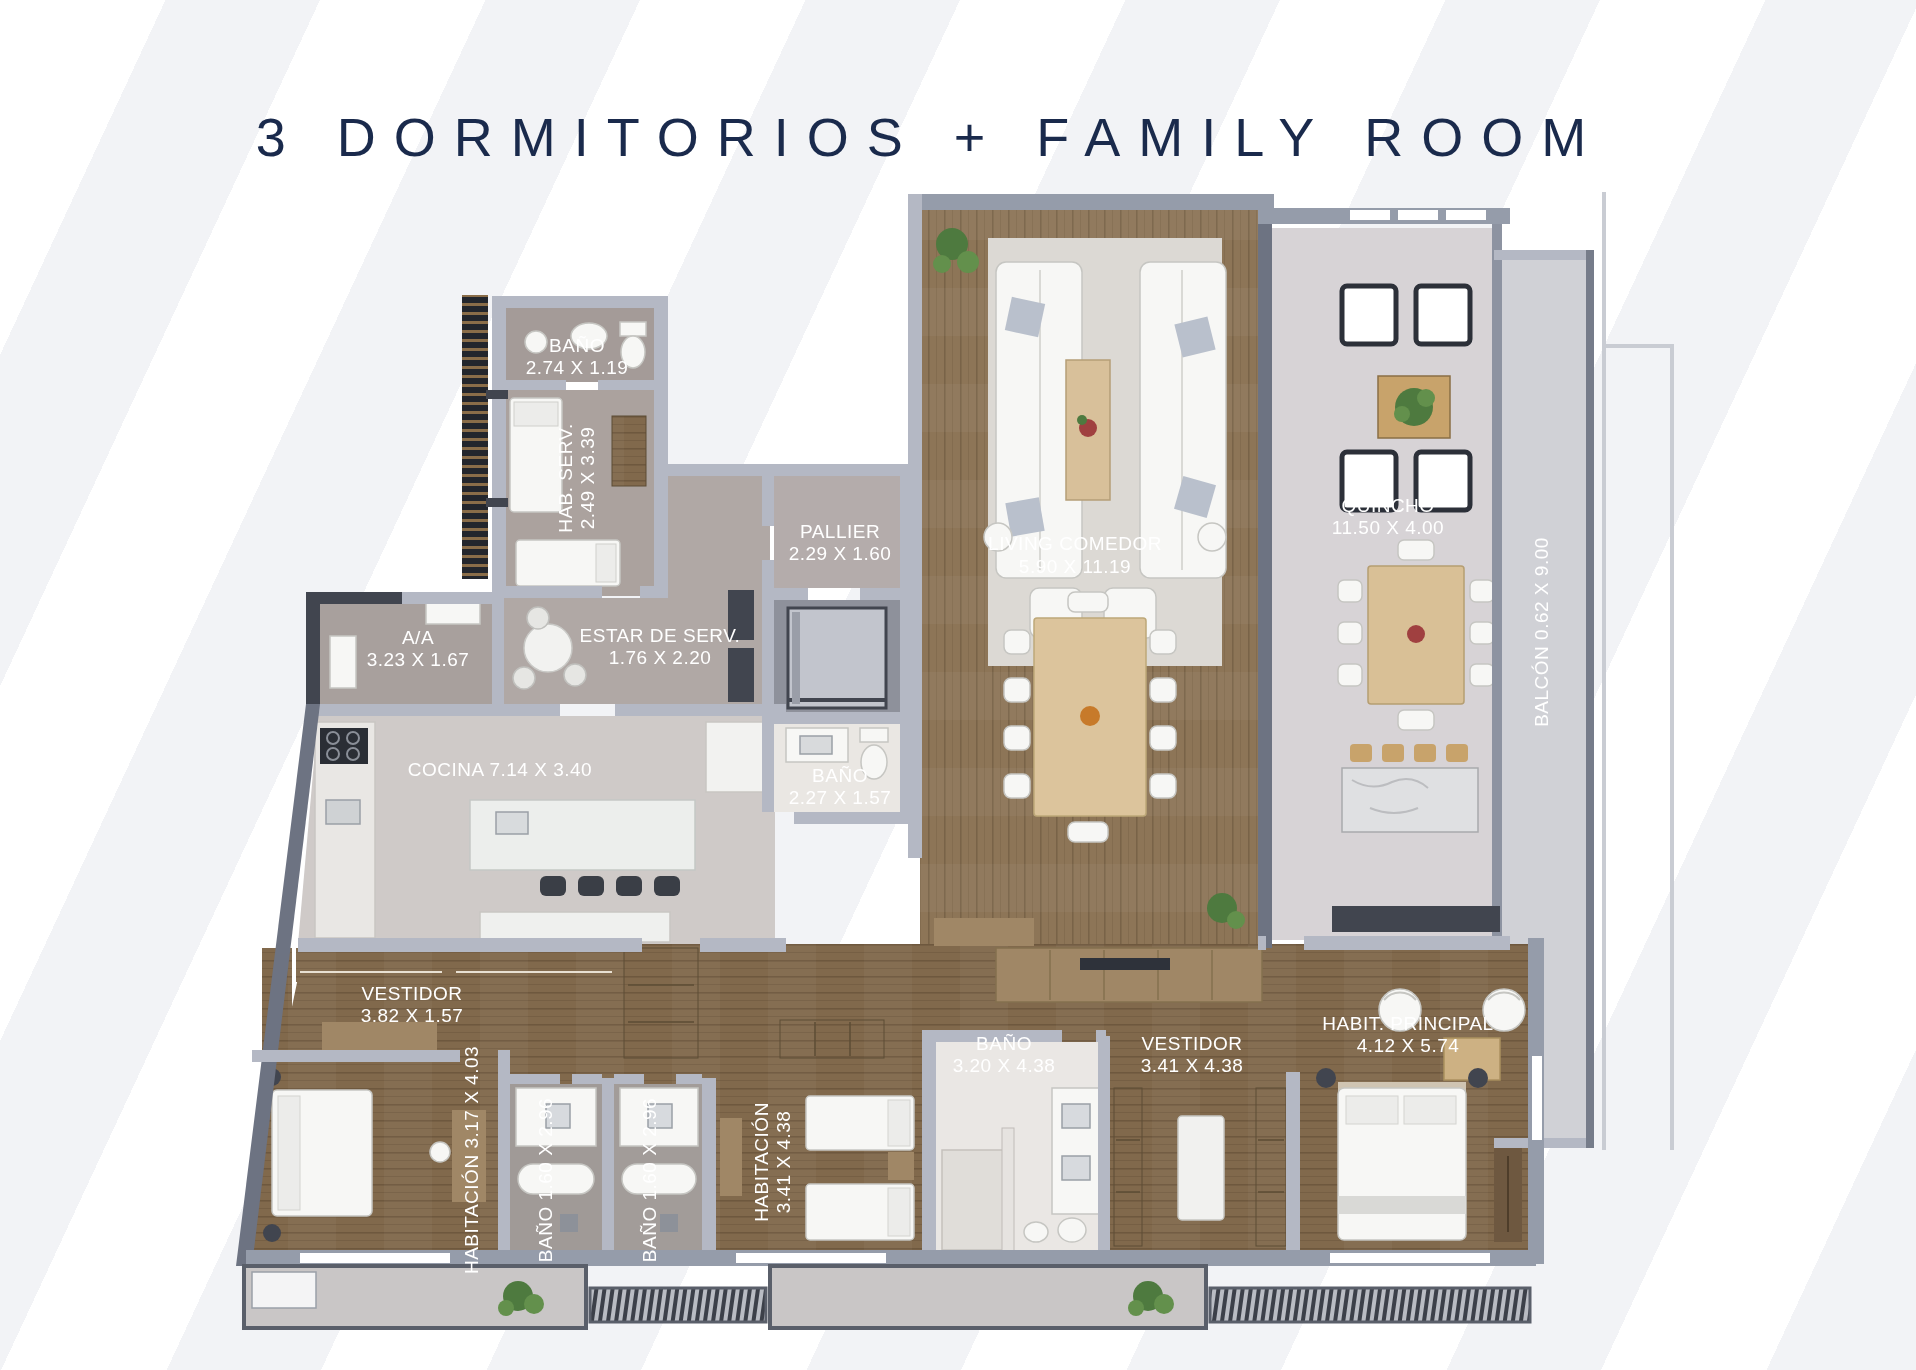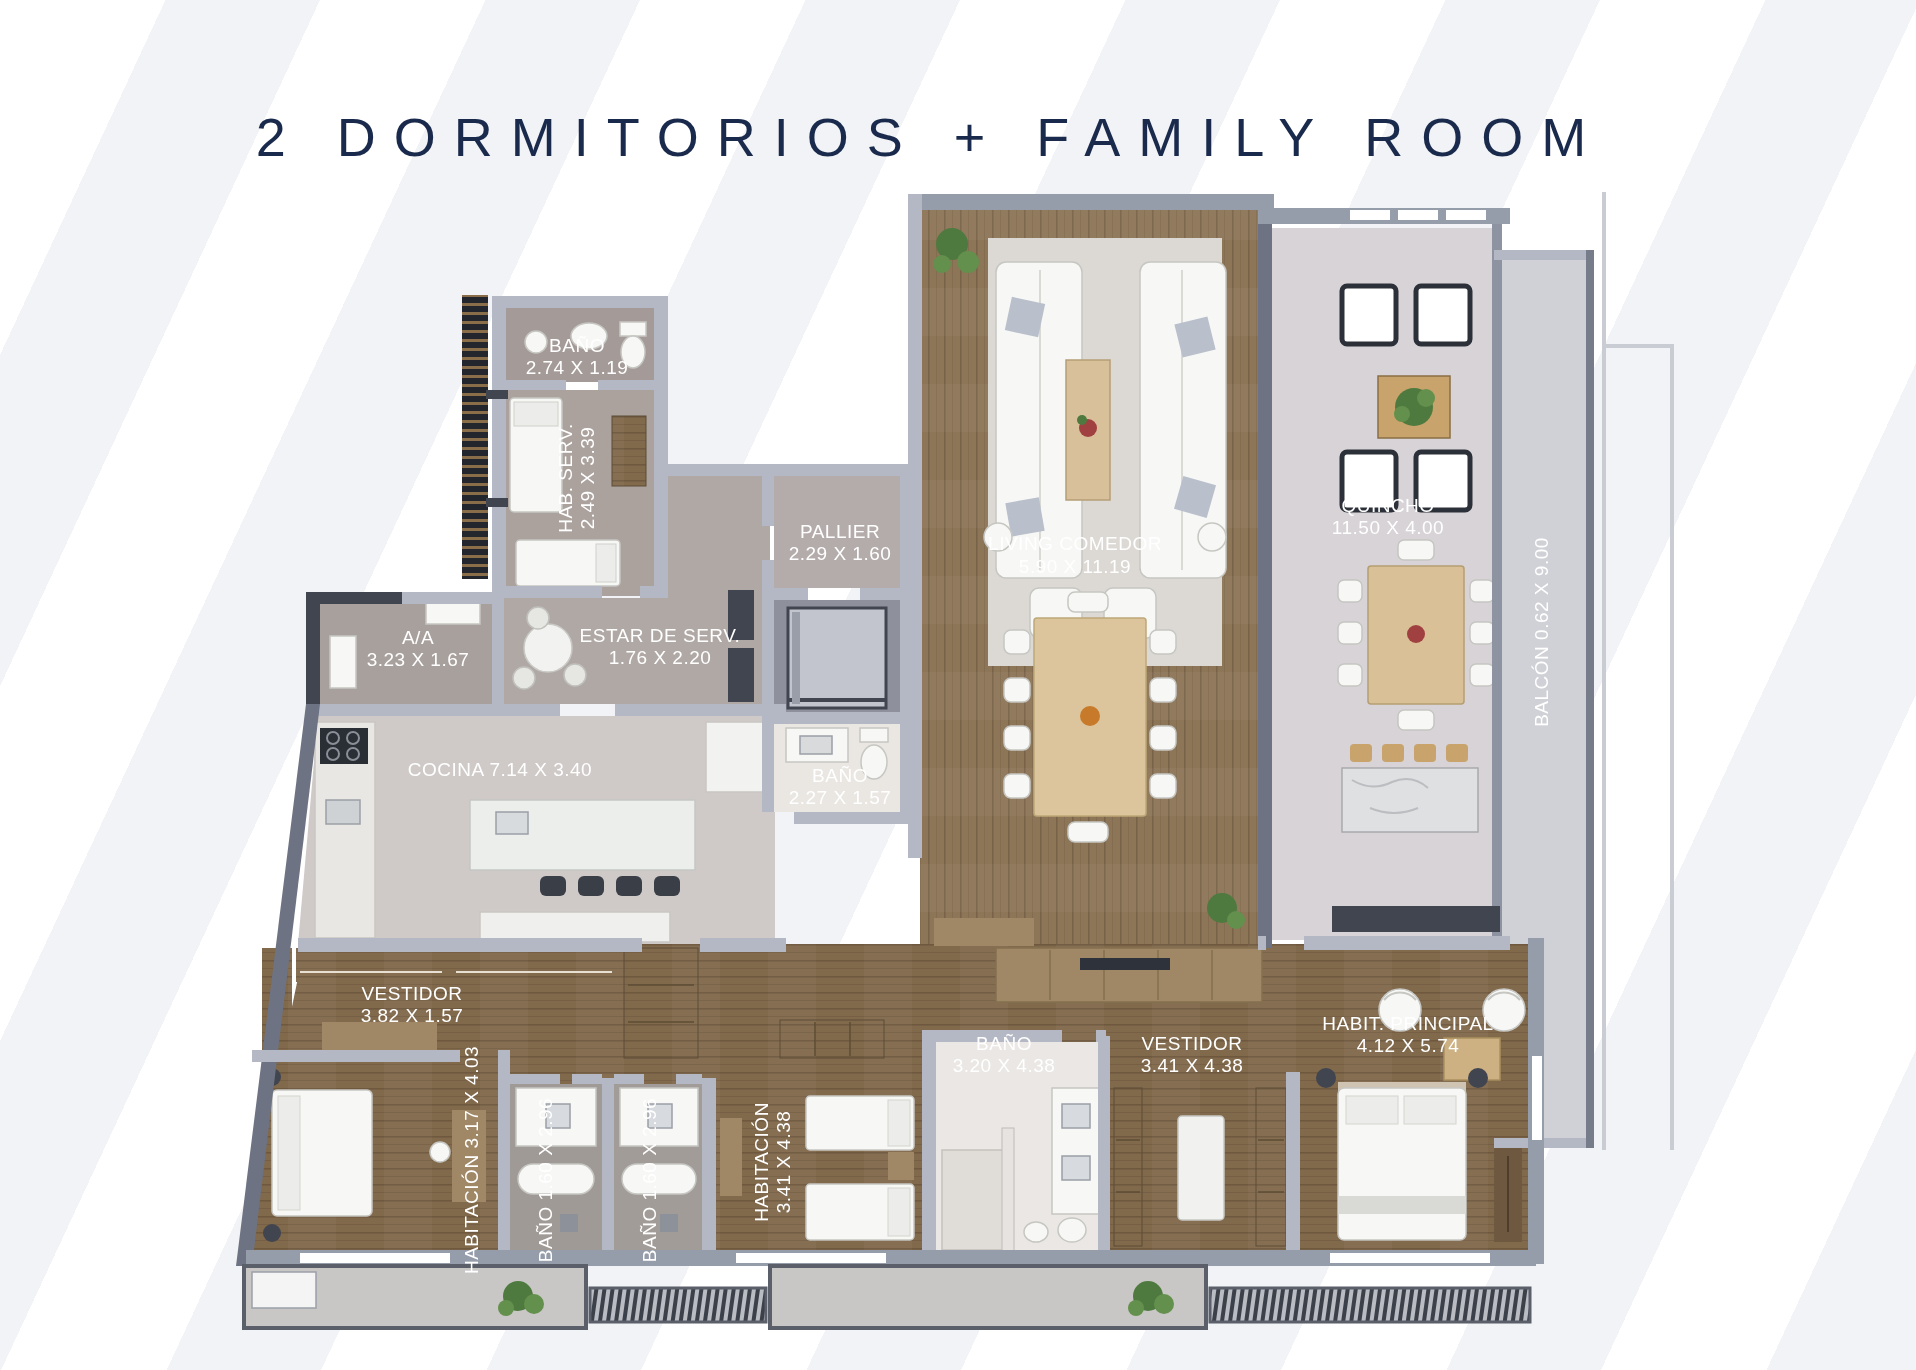--- a/index.html
+++ b/index.html
@@ -29,21 +29,21 @@
   .accent-dark{fill:#41454f;}
   .furn{fill:#f7f7f5;stroke:#c6c6c2;stroke-width:1.5;}
   .wood-item{fill:#a08766;}
   .plant{fill:#4e7a3f;}
   .plant2{fill:#63904c;}
 </style>
 </head>
 <body>
 <div class="page">
 
-<h1 class="title">2 DORMITORIOS + FAMILY ROOM</h1>
+<h1 class="title">3 DORMITORIOS + FAMILY ROOM</h1>
 
 <svg width="1916" height="1370" viewBox="0 0 1916 1370">
   <defs>
     <pattern id="woodV" patternUnits="userSpaceOnUse" width="16" height="96">
       <rect width="16" height="96" fill="#8d7557"></rect>
       <rect x="0" width="1.6" height="96" fill="rgba(40,26,12,0.20)"></rect>
       <rect x="8" width="1" height="96" fill="rgba(40,26,12,0.10)"></rect>
       <rect y="0" width="16" height="48" fill="rgba(255,255,255,0.04)"></rect>
     </pattern>
     <pattern id="woodH" patternUnits="userSpaceOnUse" width="96" height="16">

